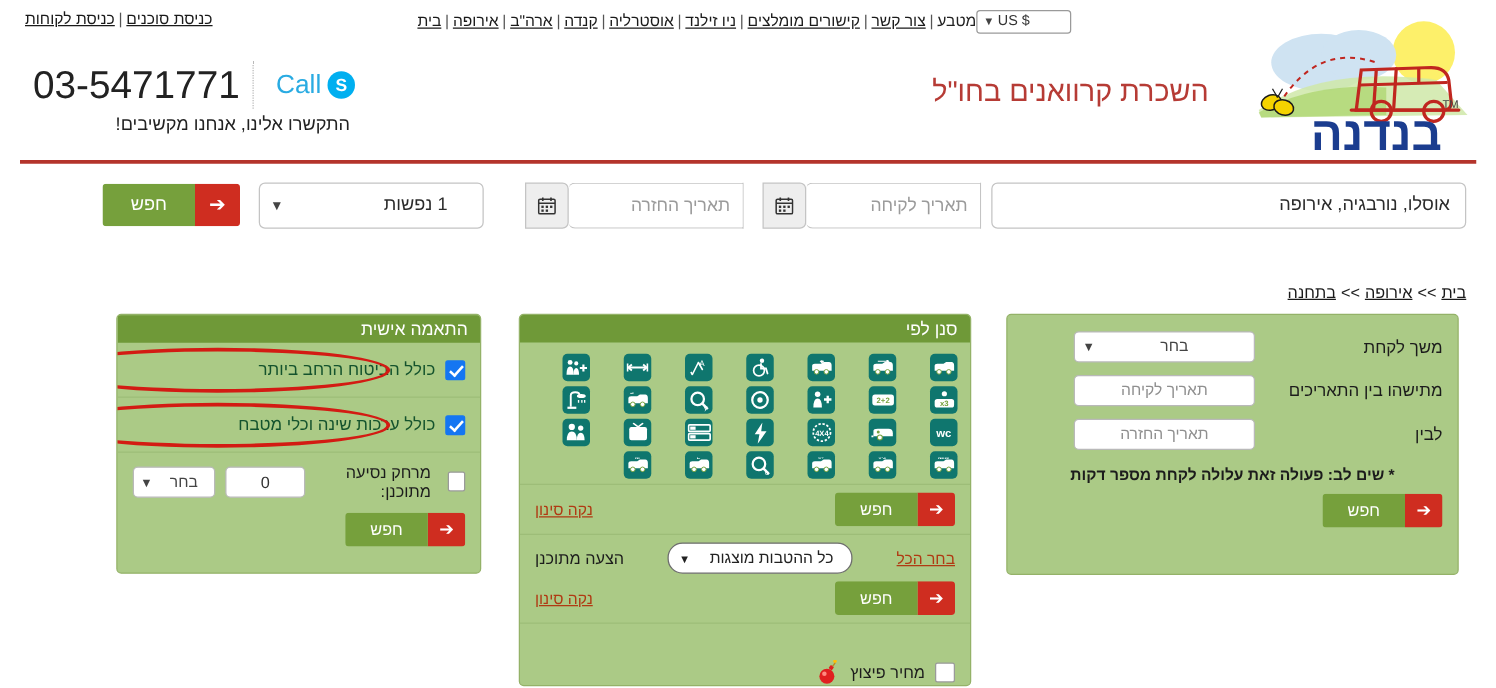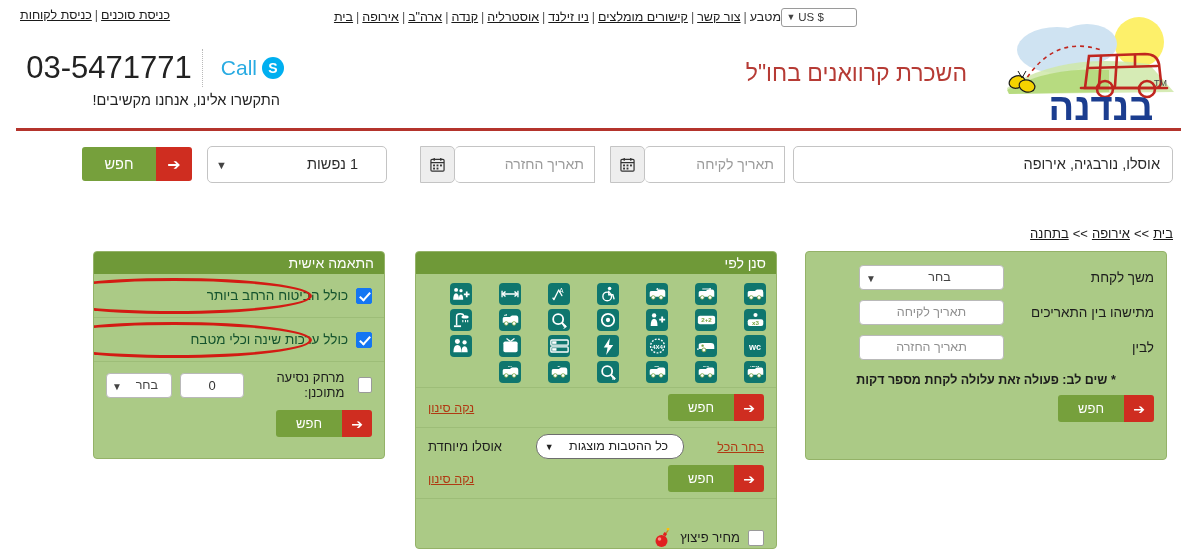--- a/index.html
+++ b/index.html
@@ -694,21 +694,21 @@
         </div>
       </div>
 
       <div class="filter-sub">
         <div class="row-between">
           <a href="#" class="choose-all">בחר הכל</a>
           <div class="offer-select">
             <span class="sel-arrow">▼</span>
             <span>כל ההטבות מוצגות</span>
           </div>
-          <span class="offer-label">אוסלו מיוחדת</span>
+          <span class="offer-label">הצעה מתוכנן</span>
         </div>
         <div class="row-between" style="margin-top:6px;">
           <div class="btn-search" style="margin:0;">
             <div class="lbl">חפש</div>
             <div class="arrow">➔</div>
           </div>
           <a href="#" class="clear-link">נקה סינון</a>
         </div>
       </div>
 

